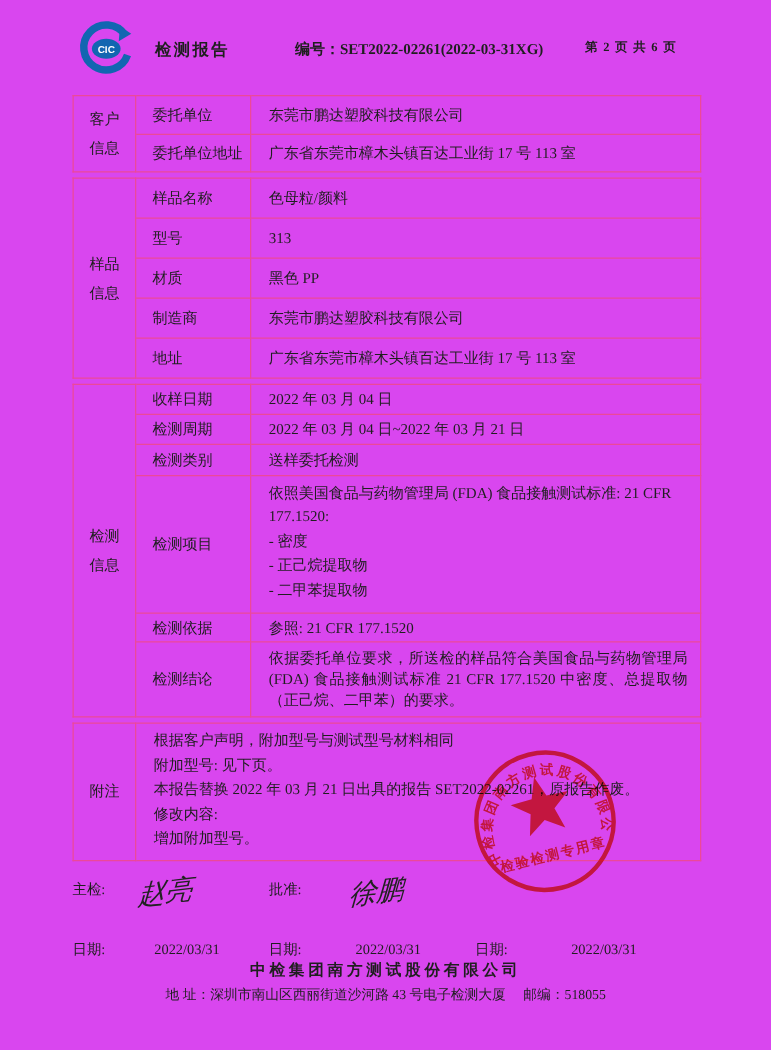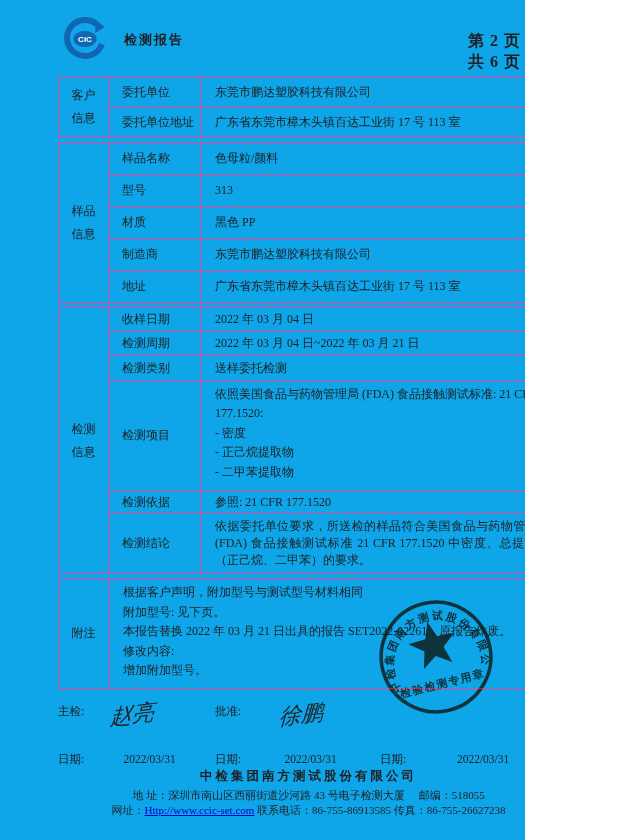--- a/index.html
+++ b/index.html
@@ -1,25 +1,25 @@
 <!DOCTYPE html>
 <html><head>
 <meta charset="utf-8">
 <style>
   html,body { margin:0; padding:0; background:#ffffff; }
   .page {
-    position:relative; width:525px; height:840px; background:#0ea5e9;
+    position:relative; width:617px; height:840px; background:#d946ef;
     font-family:"Liberation Serif","DejaVu Serif",serif;
     color:#1f1f1f; overflow:hidden;
   }
   
   .hdr-logo { position:absolute; left:62px; top:16px; width:46px; height:46px; }
   .hdr-title { position:absolute; left:124px; top:31px; font-size:13px; font-weight:bold; letter-spacing:2px; }
   .hdr-no { position:absolute; left:236px; top:31px; font-size:12px; font-weight:bold; }
-  .hdr-page { position:absolute; left:468px; top:31px; font-size:16px; font-weight:bold; letter-spacing:1px; }
+  .hdr-page { position:absolute; left:468px; top:31px; font-size:10px; font-weight:bold; letter-spacing:1px; }
   
   .tables { position:absolute; left:58px; top:76px; width:502px; }
   table.sec { border-collapse:collapse; table-layout:fixed; width:502px; margin:0 0 4px 0; }
   table.sec td { border:1px solid #ec4899; font-size:12px; vertical-align:middle; }
   col.c1 { width:50px; } col.c2 { width:92px; } col.c3 { width:360px; } col.c2wide { width:452px; }
   td.seclabel { text-align:center; white-space:pre-line; line-height:1.9; padding:2px; }
   td.f { padding:2px 4px 2px 13px; }
   td.v { padding:2px 6px 2px 14px; }
   td.v.pre { white-space:pre-line; line-height:1.62; padding-top:4px; padding-bottom:8px; }
   td.v.just { text-align:justify; line-height:1.42; padding-top:4px; padding-bottom:4px; padding-right:10px; }
@@ -56,20 +56,21 @@
 <div class="page">
 
   <svg class="hdr-logo" viewBox="0 0 46 46">
     <path d="M38 12 A18 18 0 1 0 40 28" fill="none" stroke="#1266b1" stroke-width="6"></path>
     <path d="M34 5 L43 11 L33 17 Z" fill="#1266b1"></path>
     <path d="M8 34 A18 18 0 0 1 6 20" fill="none" stroke="#1266b1" stroke-width="2"></path>
     <ellipse cx="23" cy="23" rx="11.5" ry="8" fill="#1266b1"></ellipse>
     <text x="23" y="26" text-anchor="middle" font-size="8" font-weight="bold" fill="#ffffff" font-family="Liberation Sans, sans-serif">CIC</text>
   </svg>
   <div class="hdr-title">检测报告</div>
+  <div class="hdr-no"><span>编号：</span><span>SET2022-02261(2022-03-31XG)</span></div>
   <div class="hdr-page">第 2 页 共 6 页</div>
 
   <div class="tables">
 
     <table class="sec">
       <colgroup>
           <col class="c1">
           <col class="c2">
           <col class="c3">
         </colgroup>
@@ -213,19 +214,14 @@
         <span class="date-label">日期:</span>
         <span class="date-val">2022/03/31</span>
       </div>
     </div>
   </div>
 
   <div class="ftr ftr-company" style="position:absolute;">中检集团南方测试股份有限公司</div>
   <div class="ftr ftr-line1" style="position:absolute;">
     <span>地    址：</span><span>深圳市南山区西丽街道沙河路 43 号电子检测大厦</span><span class="sp"></span><span>邮编：</span><span>518055</span>
   </div>
-  <div class="ftr ftr-line2" style="position:absolute;">
-    <span>网址：</span><a class="link" href="#">Http://www.ccic-set.com</a>
-    <span>联系电话：</span><span>86-755-86913585</span>
-    <span>传真：</span><span>86-755-26627238</span>
-  </div>
 
 </div>
 
 </body></html>

